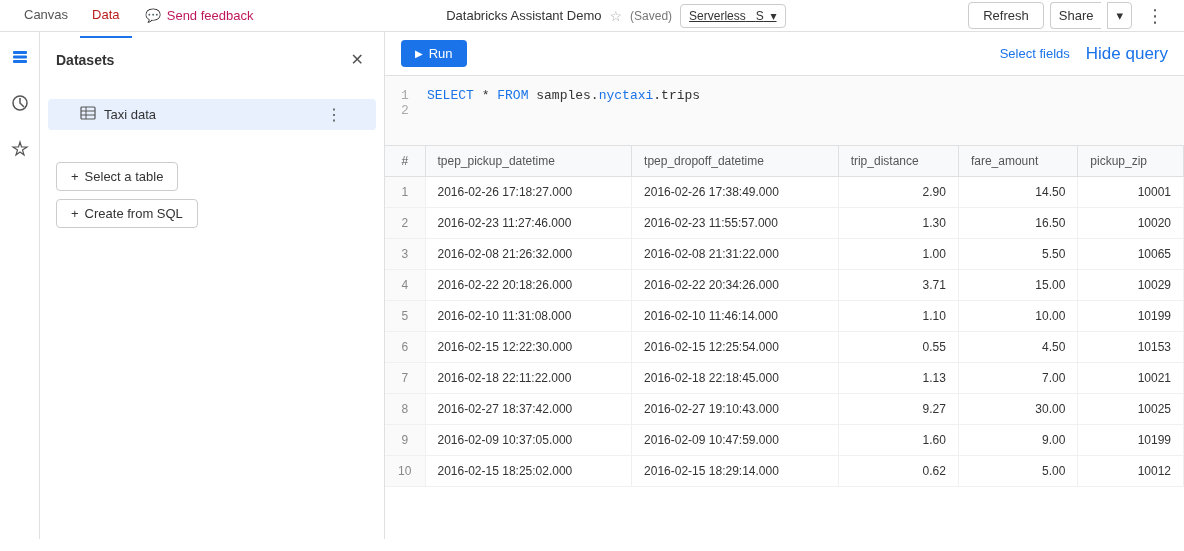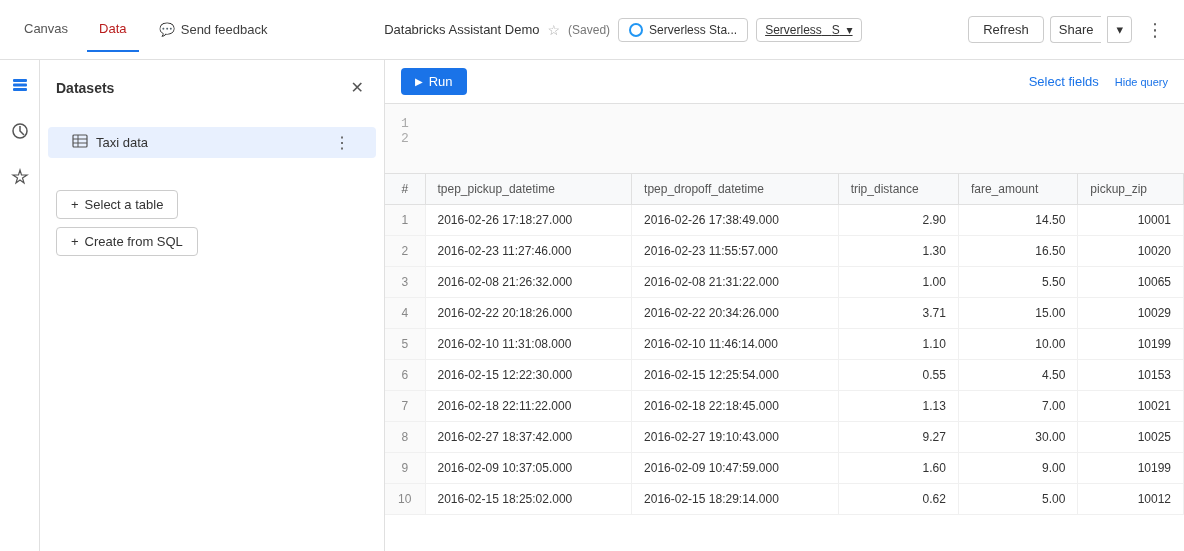--- a/index.html
+++ b/index.html
@@ -1,21 +1,21 @@
 <!DOCTYPE html>
 <html><head>
   <meta charset="utf-8">
   <style>
     * { box-sizing: border-box; margin: 0; padding: 0; }
     body { font-family: -apple-system, BlinkMacSystemFont, 'Segoe UI', sans-serif; font-size: 13px; color: #333; background: #fff; height: 551px; overflow: hidden; }
 
     
     .top-nav {
-      display: flex; align-items: center; height: 60px; border-bottom: 1px solid #e0e0e0;
-      padding: 0 12px; gap: 7px;
+      display: flex; align-items: center; height: 32px; border-bottom: 1px solid #e0e0e0;
+      padding: 0 12px; gap: 0;
     }
     .nav-tab {
       padding: 0 12px; height: 44px; display: flex; align-items: center; cursor: pointer;
       font-size: 13px; color: #555; border-bottom: 2px solid transparent; gap: 6px;
     }
     .nav-tab.active { color: #b91c1c; border-bottom: 2px solid #1a73e8; font-weight: 500; }
     .send-feedback-btn {
       display: flex; align-items: center; gap: 5px; padding: 4px 10px;
       color: #555; cursor: pointer; font-size: 13px; margin-left: 4px;
     }
@@ -58,21 +58,21 @@
       padding: 12px 0;
       gap: 20px;
     }
     .datasets-header {
       display: flex; align-items: center; justify-content: space-between;
       padding: 4px 16px 8px 16px;
     }
     .datasets-title { font-weight: 600; font-size: 14px; }
     .close-btn { cursor: pointer; color: #555; font-size: 16px; padding: 2px 4px; }
     .dataset-item {
-      display: flex; align-items: center; padding: 6px 24px; cursor: pointer;
+      display: flex; align-items: center; padding: 6px 32px; cursor: pointer;
       background: #e8f0fe; border-radius: 4px; margin: 0 8px;
       justify-content: space-between;
     }
     .dataset-item-left { display: flex; align-items: center; gap: 8px; }
     .table-icon { color: #555; font-size: 14px; }
     .dataset-name { font-size: 13px; color: #333; }
     .dataset-more { color: #555; font-size: 16px; cursor: pointer; padding: 0 2px; }
     .create-section { padding: 12px 16px; display: flex; flex-direction: column; gap: 8px; }
     .create-another { font-size: 13px; color: #555; margin-bottom: 4px; }
     .action-btn {
@@ -97,21 +97,21 @@
       display: flex; align-items: center; justify-content: space-between;
       padding: 8px 16px; border-bottom: 1px solid #e0e0e0;
     }
     .run-btn {
       display: flex; align-items: center; gap: 6px; background: #1a73e8; color: #fff;
       border: none; border-radius: 4px; padding: 6px 14px; font-size: 13px; cursor: pointer;
     }
     .run-btn-icon { font-size: 10px; }
     .toolbar-right { display: flex; align-items: center; gap: 16px; }
     .select-fields-btn { color: #1a73e8; cursor: pointer; font-size: 13px; }
-    .hide-query-btn { color: #1a73e8; cursor: pointer; font-size: 11px; }
+    .hide-query-btn { color: #1a73e8; cursor: pointer; font-size: 17px; }
 
     
     .sql-editor {
       background: #fafafa; padding: 12px 16px; font-family: 'Courier New', monospace;
       font-size: 13px; border-bottom: 1px solid #e0e0e0; min-height: 70px;
     }
     .line { display: flex; gap: 12px; }
     .line-num { color: #aaa; min-width: 14px; user-select: none; }
     .sql-kw { color: #1a73e8; }
     .sql-star { color: #333; }
@@ -139,31 +139,27 @@
 
 <div class="top-nav">
   <div class="nav-tab">
     <span>Canvas</span>
   </div>
   <div class="nav-tab active">
     <span>Data</span>
   </div>
   <div class="send-feedback-btn">
     <span style="color:#1a73e8">💬</span>
-    <span style="color:#404040">Send feedback</span>
+    <span style="color:#be185d">Send feedback</span>
   </div>
 
   <div class="center-section">
     <span>Databricks Assistant Demo</span>
     <span class="star-icon">☆</span>
     <span class="saved-badge">(Saved)</span>
-    <div class="compute-btn">
-      <span class="compute-icon"></span>
-      <span>Serverless Sta...</span>
-    </div>
     <div class="serverless-select">
       <span>Serverless</span>
       &nbsp;
       <span>S</span>
       &nbsp;▾
     </div>
   </div>
 
   <div class="right-btns">
     <button class="refresh-btn">Refresh</button>
@@ -238,20 +234,26 @@
       </button>
       <div class="toolbar-right">
         <span class="select-fields-btn">Select fields</span>
         <span class="hide-query-btn">Hide query</span>
       </div>
     </div>
 
     <div class="sql-editor">
       <div class="line">
         <span class="line-num">1</span>
+        <span>
+          <span class="sql-kw">SELECT</span>
+          <span class="sql-star"> * </span>
+          <span class="sql-kw">FROM</span>
+          <span class="sql-text"> samples.</span><span class="sql-highlight">nyctaxi</span><span class="sql-text">.trips</span>
+        </span>
       </div>
       <div class="line">
         <span class="line-num">2</span>
         <span></span>
       </div>
     </div>
 
     <div class="table-container">
       <table>
         <thead>

